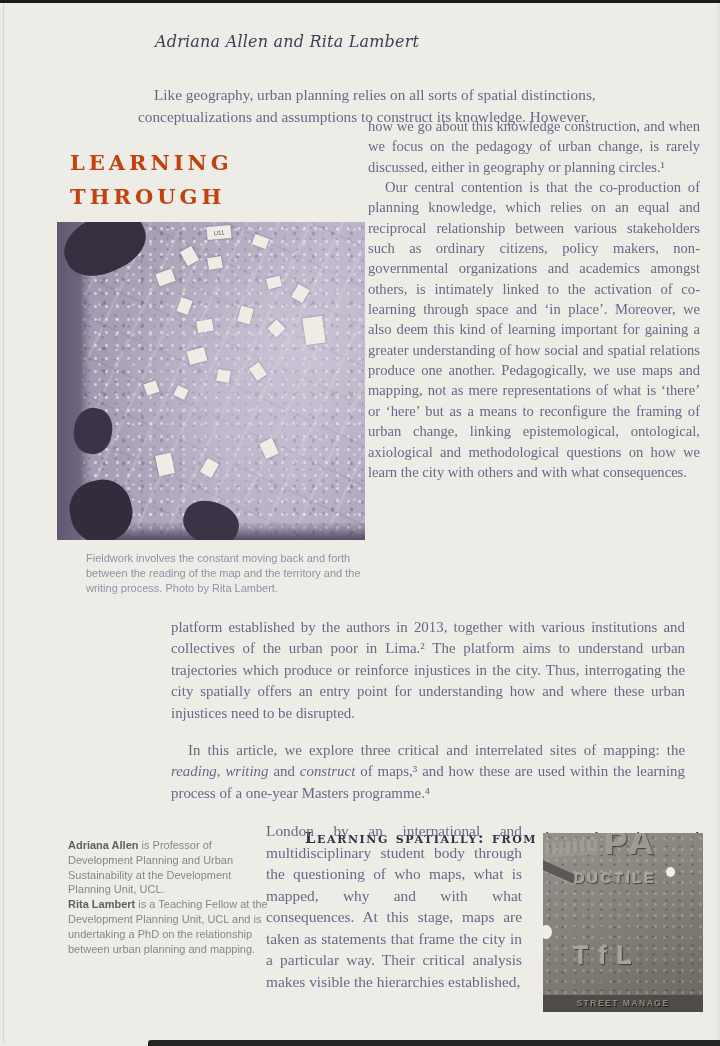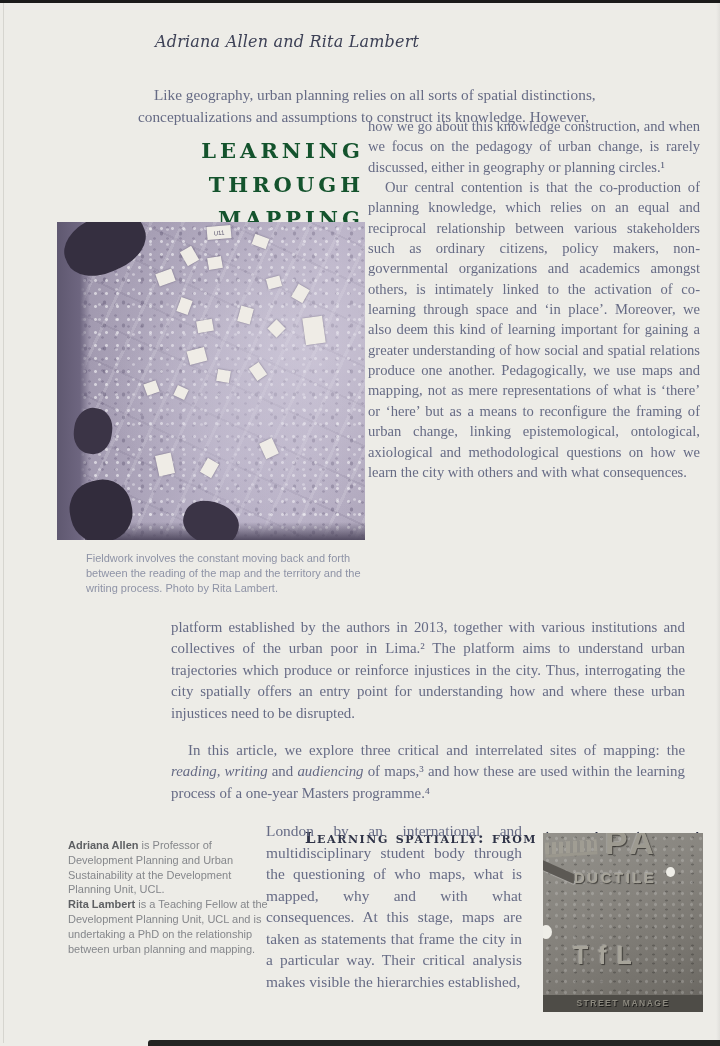--- a/index.html
+++ b/index.html
@@ -18,23 +18,23 @@
     position:absolute;left:155px;top:32px;width:420px;
     font-family:"DejaVu Serif", serif;font-style:italic;font-size:16px;
     color:#3d4156;letter-spacing:.2px;
   }
   .intro{
     position:absolute;left:138px;top:84px;width:528px;
     font-size:15.3px;line-height:21.5px;color:#666b85;
   }
   .intro .l1{padding-left:16px;}
   .title{
-    position:absolute;left:58px;top:134px;width:306px;margin:0;
-    text-align:right;font-family:"DejaVu Serif", serif;font-weight:700;
-    font-size:21px;line-height:34px;letter-spacing:4px;color:#14532d;
+    position:absolute;left:58px;top:134px;width:306px;margin:12px;
+    text-align:left;font-family:"DejaVu Serif", serif;font-weight:700;
+    font-size:21px;line-height:34px;letter-spacing:4px;color:#c2410c;
   }
   .title span{display:block;}
 
   
   .figure-map{
     position:absolute;left:57px;top:222px;width:308px;height:318px;overflow:hidden;
     background:
       radial-gradient(ellipse at 78% 38%, rgba(218,213,228,0.55), transparent 62%),
       radial-gradient(ellipse at 55% 75%, rgba(200,194,214,0.45), transparent 55%),
       radial-gradient(rgba(255,255,255,0.55) 1px, transparent 1.7px),
@@ -181,21 +181,21 @@
   <div class="caption">Fieldwork involves the constant moving back and forth between the reading of the map and the territory and the writing process. Photo by Rita Lambert.</div>
 
   <div class="col-right">
     <p>how we go about this knowledge construction, and when we focus on the pedagogy of urban change, is rarely discussed, either in geography or planning circles.¹</p>
     <p class="ind">Our central contention is that the co-production of planning knowledge, which relies on an equal and reciprocal relationship between various stakeholders such as ordinary citizens, policy makers, non-governmental organizations and academics amongst others, is intimately linked to the activation of co-learning through space and ‘in place’. Moreover, we also deem this kind of learning important for gaining a greater understanding of how social and spatial relations produce one another. Pedagogically, we use maps and mapping, not as mere representations of what is ‘there’ or ‘here’ but as a means to reconfigure the framing of urban change, linking epistemological, ontological, axiological and methodological questions on how we learn the city with others and with what consequences.</p>
   </div>
 
   <div class="full-block">
     <p>platform established by the authors in 2013, together with various institutions and collectives of the urban poor in Lima.² The platform aims to understand urban trajectories which produce or reinforce injustices in the city. Thus, interrogating the city spatially offers an entry point for understanding how and where these urban injustices need to be disrupted.</p>
     <p class="ind">
-      <span>In this article, we explore three critical and interrelated sites of mapping: the </span><i>reading, writing</i><span> and </span><i>audiencing</i><span> of maps,³ and how these are used within the learning process of a one-year Masters programme.⁴</span>
+      <span>In this article, we explore three critical and interrelated sites of mapping: the </span><i>reading, writing</i><span> and </span><i>construct</i><span> of maps,³ and how these are used within the learning process of a one-year Masters programme.⁴</span>
     </p>
     <h2 class="sec-heading">Learning spatially: from ‘here’ to ‘there’</h2>
   </div>
 
   <div class="bio">
     <p><strong>Adriana Allen</strong><span> is Professor of Development Planning and Urban Sustainability at the Development Planning Unit, UCL.</span></p>
     <p><strong>Rita Lambert</strong><span> is a Teaching Fellow at the Development Planning Unit, UCL and is undertaking a PhD on the relationship between urban planning and mapping.</span></p>
   </div>
 
   <div class="bottom-col">London by an international and multidisciplinary student body through the questioning of who maps, what is mapped, why and with what consequences. At this stage, maps are taken as statements that frame the city in a particular way. Their critical analysis makes visible the hierarchies established,</div>

